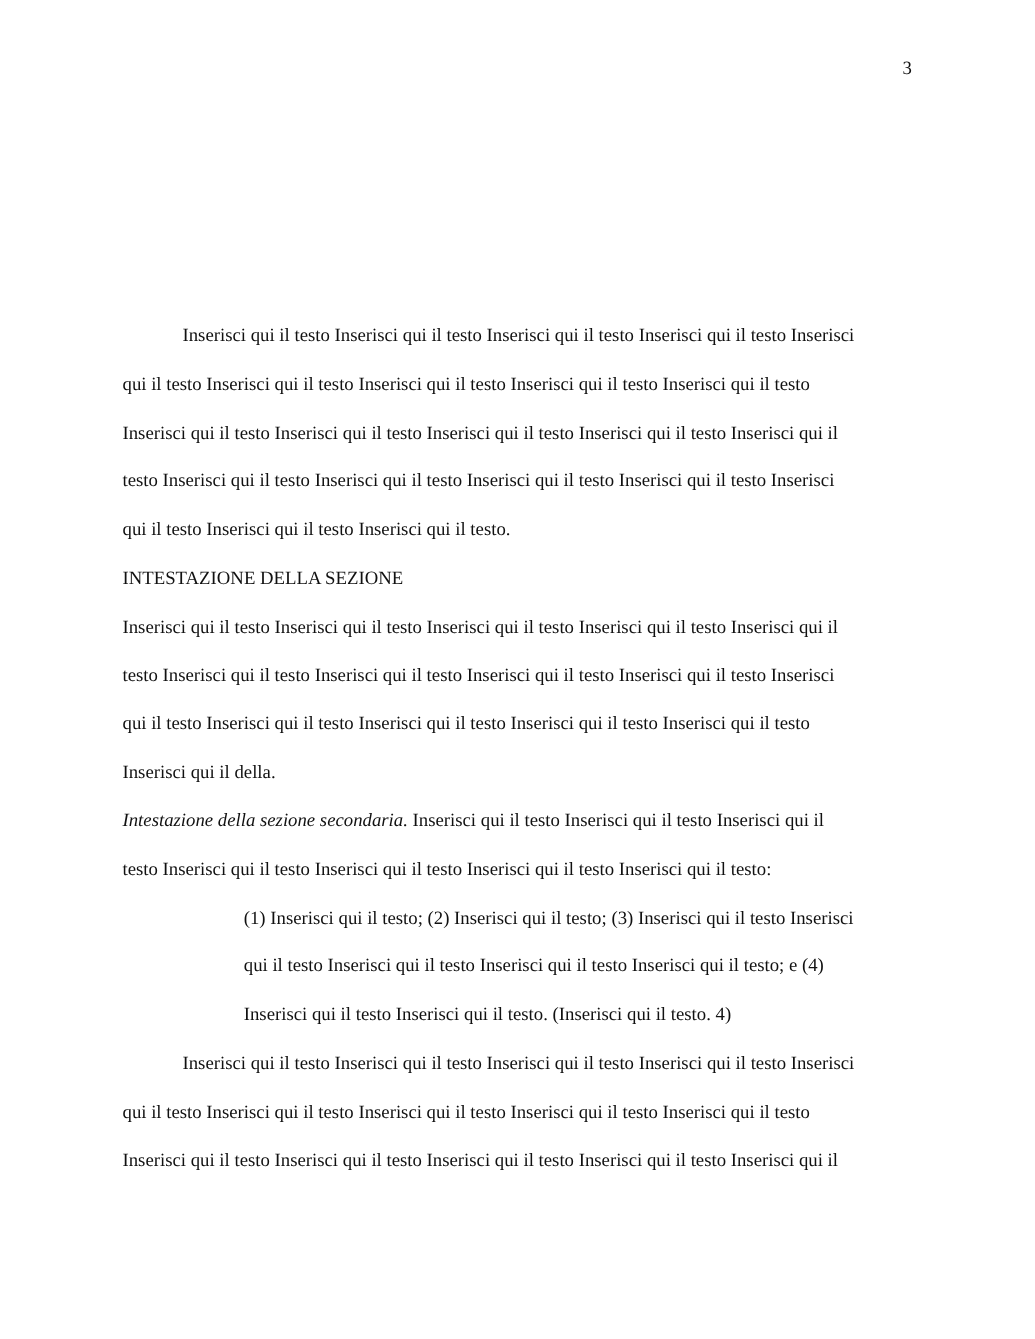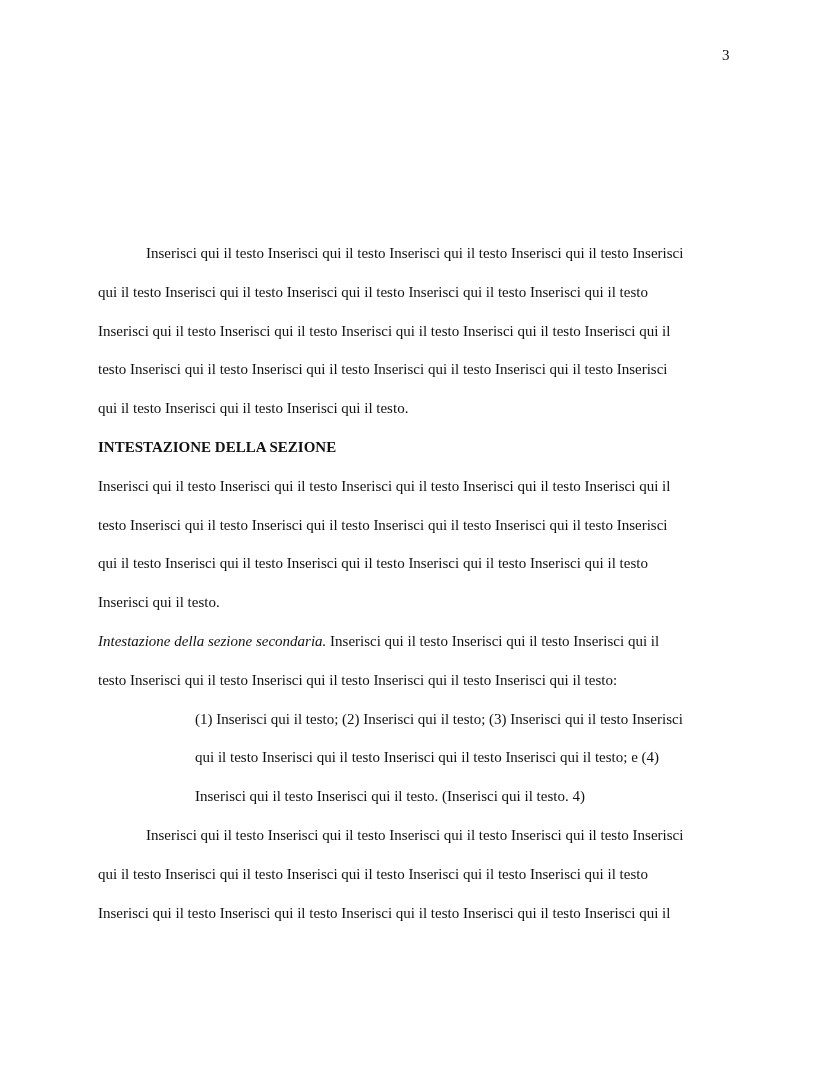--- a/index.html
+++ b/index.html
@@ -5,27 +5,27 @@
     html, body { margin: 0; padding: 0; background: #ffffff; }
     body {
       width: 828px; height: 1071px; position: relative; overflow: hidden;
       font-family: "Liberation Serif", serif; color: #111111;
     }
     .page-number {
       position: absolute; top: 47px; left: 722px;
       font-size: 15px;
     }
     .content {
-      position: absolute; top: 234px; left: 98px; width: 640px;
+      position: absolute; top: 250px; left: 98px; width: 640px;
       font-size: 15px; line-height: 38.8px;
     }
     .line { white-space: nowrap; height: 38.8px; }
     .indent { padding-left: 48px; }
     .block-quote { padding-left: 97px; }
-    .heading { margin-top: 0; font-weight: bold; }
+    .heading { margin-top: 0; }
     em { }
   </style>
 </head>
 <body>
 
 <div class="page-number">3</div>
 
 <div class="content">
   <div>
     <div class="line indent">Inserisci qui il testo Inserisci qui il testo Inserisci qui il testo Inserisci qui il testo Inserisci</div>
@@ -34,21 +34,21 @@
     <div class="line">testo Inserisci qui il testo Inserisci qui il testo Inserisci qui il testo Inserisci qui il testo Inserisci</div>
     <div class="line">qui il testo Inserisci qui il testo Inserisci qui il testo.</div>
   </div>
 
   <div class="line heading">INTESTAZIONE DELLA SEZIONE</div>
 
   <div>
     <div class="line">Inserisci qui il testo Inserisci qui il testo Inserisci qui il testo Inserisci qui il testo Inserisci qui il</div>
     <div class="line">testo Inserisci qui il testo Inserisci qui il testo Inserisci qui il testo Inserisci qui il testo Inserisci</div>
     <div class="line">qui il testo Inserisci qui il testo Inserisci qui il testo Inserisci qui il testo Inserisci qui il testo</div>
-    <div class="line">Inserisci qui il testo.</div>
+    <div class="line">Inserisci qui il della.</div>
   </div>
 
   <div>
     <div class="line"><em>Intestazione della sezione secondaria.</em><span> Inserisci qui il testo Inserisci qui il testo Inserisci qui il</span></div>
     <div class="line">testo Inserisci qui il testo Inserisci qui il testo Inserisci qui il testo Inserisci qui il testo:</div>
   </div>
 
   <div>
     <div class="line block-quote">(1) Inserisci qui il testo; (2) Inserisci qui il testo; (3) Inserisci qui il testo Inserisci</div>
     <div class="line block-quote">qui il testo Inserisci qui il testo Inserisci qui il testo Inserisci qui il testo; e (4)</div>

